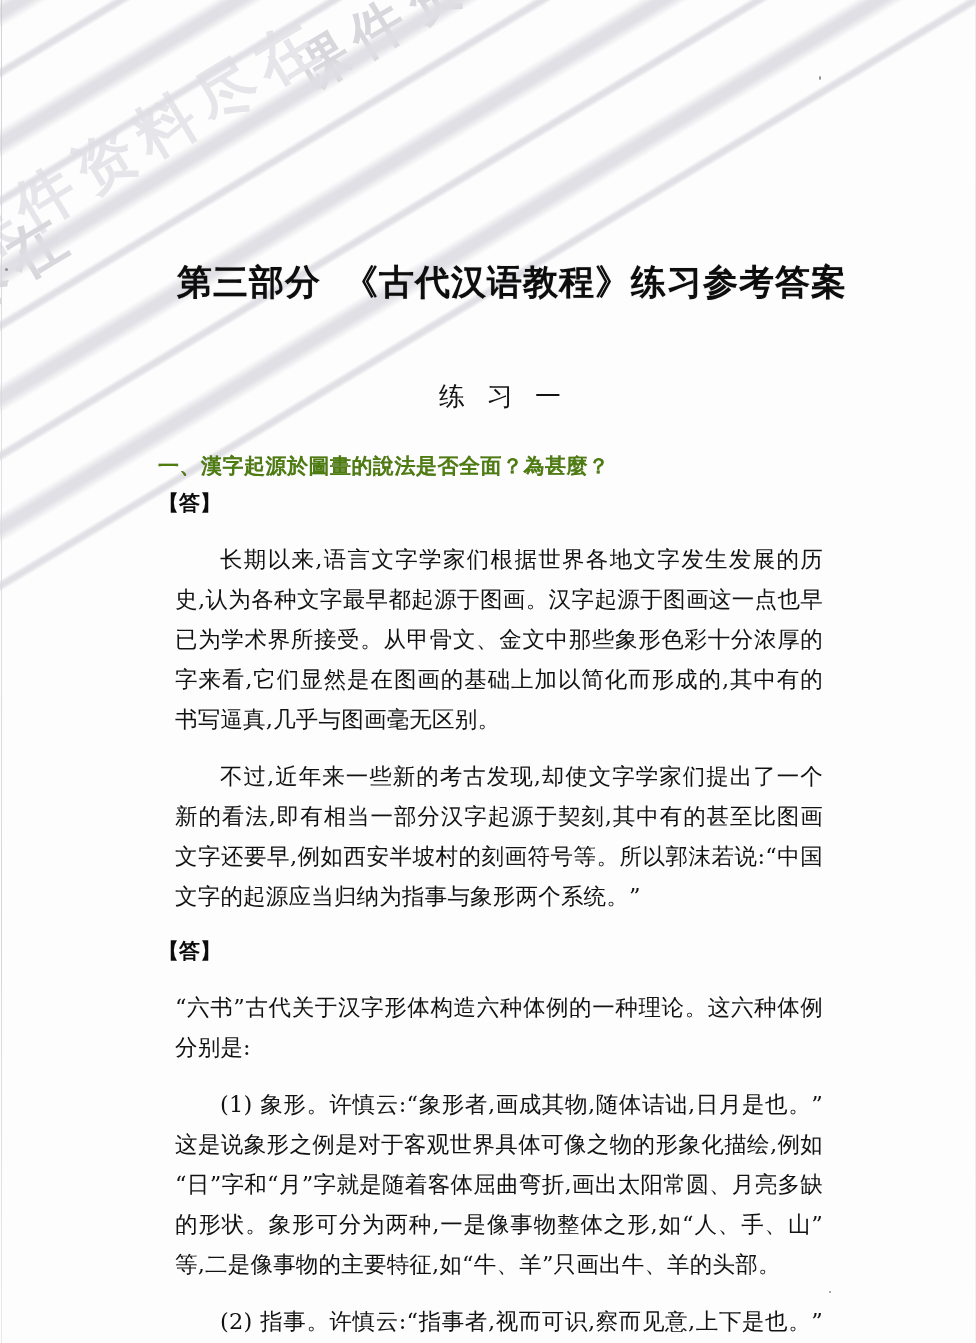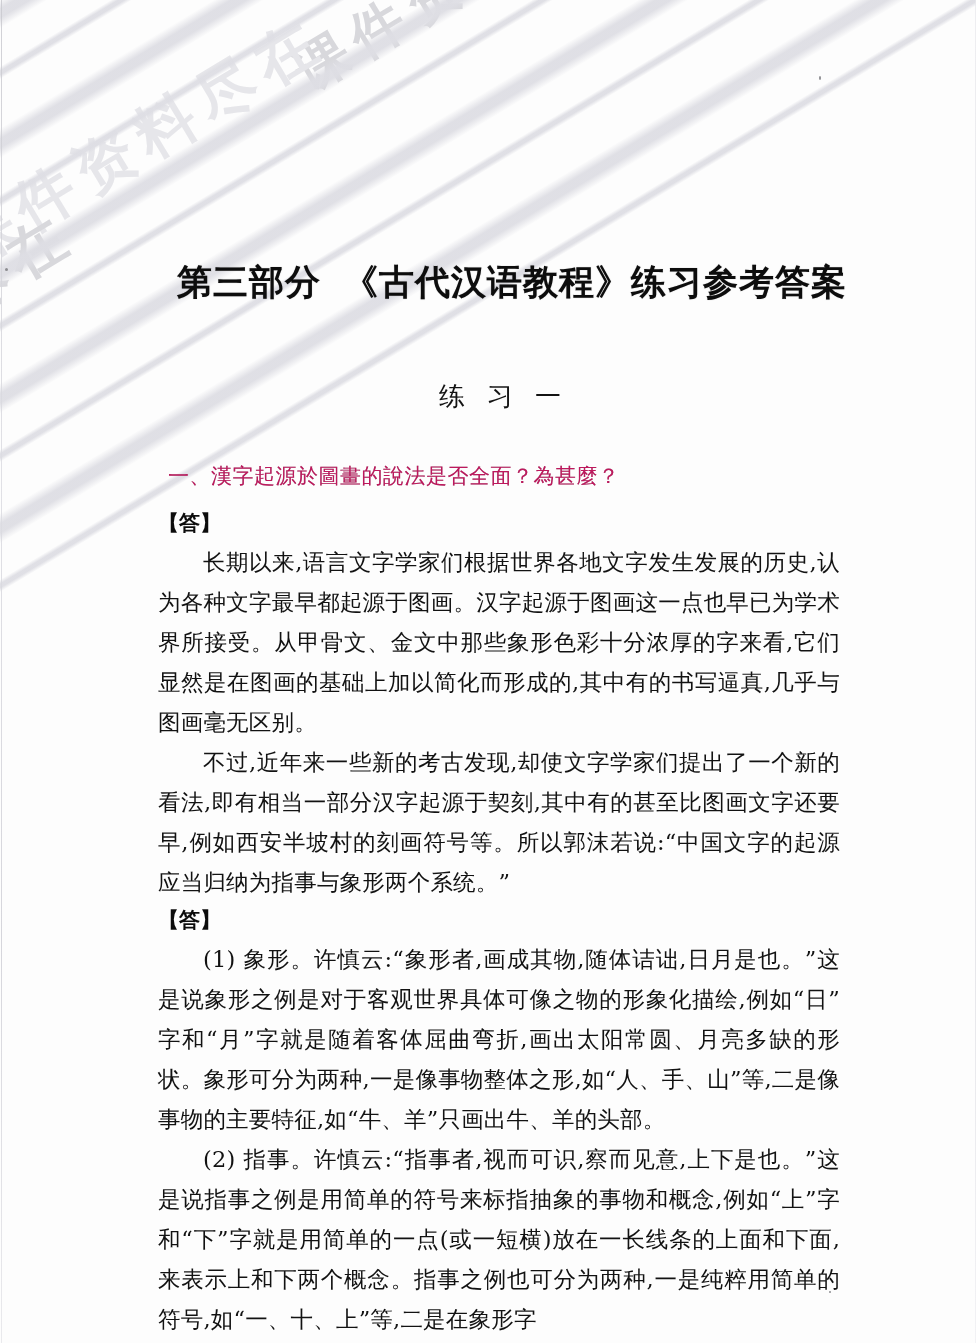--- a/index.html
+++ b/index.html
@@ -110,43 +110,43 @@
 
   .body-block {
     position: absolute;
     left: 158px;
     top: 448px;
     width: 682px;
   }
 
   .q-heading {
     font-family: "DejaVu Sans", "Liberation Sans", sans-serif;
-    font-weight: 400;
+    font-weight: 700;
     font-size: 21px;
     letter-spacing: .5px;
     line-height: 37px;
-    margin: 10px;
-    color: #be185d;
+    margin: 0;
+    color: #4d7c0f;
     text-shadow: 0 0 .6px rgba(0,0,0,.3);
   }
   .q-heading.indented { text-indent: 22px; }
 
   .answer-tag {
     font-family: "DejaVu Sans", "Liberation Sans", sans-serif;
     font-weight: 700;
     font-size: 21px;
     line-height: 37px;
     margin: 0;
     color: #0c0c0c;
   }
 
   .para {
     font-size: 22.5px;
     line-height: 40px;
-    margin: 0;
+    margin: 17px;
     text-indent: 45px;
     text-align: justify;
     text-justify: inter-character;
     letter-spacing: .2px;
     color: #121212;
     font-family: "DejaVu Serif", "Liberation Serif", serif;
   }
   .para.no-indent { text-indent: 0; }
 
   .speck {
@@ -198,18 +198,19 @@
     <div class="exercise-heading">练习一</div>
 
     <div class="body-block">
 
       <p class="q-heading">一、漢字起源於圖畫的說法是否全面？為甚麼？</p>
       <p class="answer-tag">【答】</p>
       <p class="para">长期以来,语言文字学家们根据世界各地文字发生发展的历史,认为各种文字最早都起源于图画。汉字起源于图画这一点也早已为学术界所接受。从甲骨文、金文中那些象形色彩十分浓厚的字来看,它们显然是在图画的基础上加以简化而形成的,其中有的书写逼真,几乎与图画毫无区别。</p>
       <p class="para">不过,近年来一些新的考古发现,却使文字学家们提出了一个新的看法,即有相当一部分汉字起源于契刻,其中有的甚至比图画文字还要早,例如西安半坡村的刻画符号等。所以郭沫若说:“中国文字的起源应当归纳为指事与象形两个系统。”</p>
 
       <p class="answer-tag">【答】</p>
+      <p class="para no-indent">“六书”古代关于汉字形体构造六种体例的一种理论。这六种体例分别是:</p>
       <p class="para">(1) 象形。许慎云:“象形者,画成其物,随体诘诎,日月是也。”这是说象形之例是对于客观世界具体可像之物的形象化描绘,例如“日”字和“月”字就是随着客体屈曲弯折,画出太阳常圆、月亮多缺的形状。象形可分为两种,一是像事物整体之形,如“人、手、山”等,二是像事物的主要特征,如“牛、羊”只画出牛、羊的头部。</p>
       <p class="para">(2) 指事。许慎云:“指事者,视而可识,察而见意,上下是也。”这是说指事之例是用简单的符号来标指抽象的事物和概念,例如“上”字和“下”字就是用简单的一点(或一短横)放在一长线条的上面和下面,来表示上和下两个概念。指事之例也可分为两种,一是纯粹用简单的符号,如“一、十、上”等,二是在象形字</p>
 
     </div>
   </div>
 </div>
 
 </body></html>

